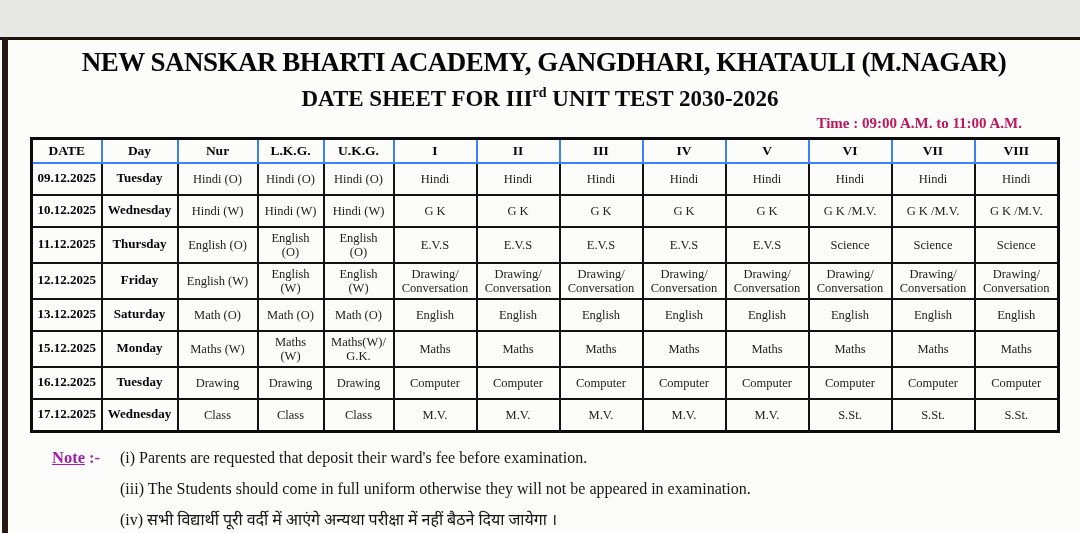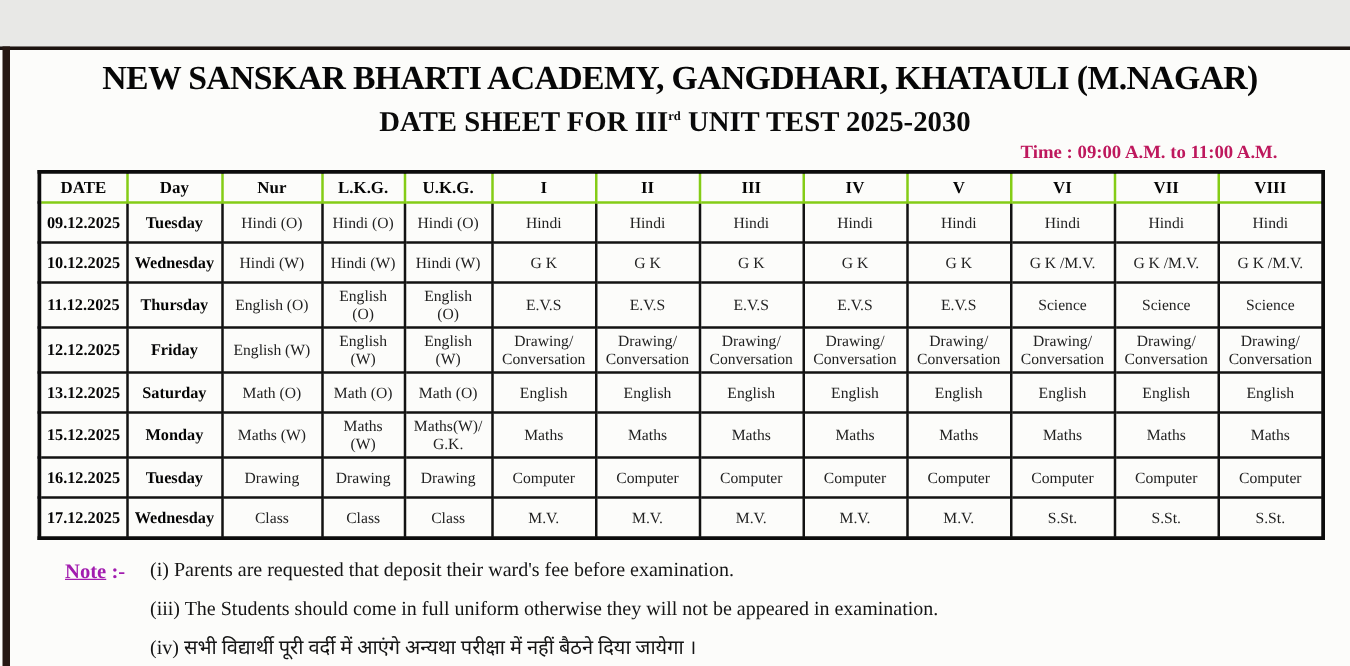--- a/index.html
+++ b/index.html
@@ -31,37 +31,37 @@
     color:#070707;
     white-space:nowrap;
   }
   .subtitle {
     margin-top:7px;
     text-align:center;
     font-weight:bold;
     font-size:23px;
     color:#0a0a0a;
   }
-  .subtitle sup { font-size:10px; }
+  .subtitle sup { font-size:14px; }
   .time-line {
     margin:3px 58px 5px 0;
     text-align:right;
     font-weight:bold;
     font-size:15px;
     color:#be185d;
   }
   table.datesheet {
     table-layout:fixed;
     border-collapse:collapse;
     margin-left:30px;
     width:1030px;
     border:3px solid #0c0c0c;
   }
   table.datesheet th {
-    border:2px solid #84cc16;
+    border:2px solid #3b82f6;
     font-size:13.5px;
     font-weight:bold;
     padding:3px 1px;
     color:#050505;
   }
   table.datesheet td {
     border:2px solid #121212;
     font-size:12.5px;
     text-align:center;
     vertical-align:middle;
@@ -96,21 +96,21 @@
 </style>
 </head>
 <body>
 
 <div class="page">
   <div class="edge-top"></div>
   <div class="edge-left"></div>
 
   <div class="title">NEW SANSKAR BHARTI ACADEMY, GANGDHARI, KHATAULI (M.NAGAR)</div>
 
-  <div class="subtitle"><span>DATE SHEET FOR III</span><sup>rd</sup><span> UNIT TEST 2025-2030</span></div>
+  <div class="subtitle"><span>DATE SHEET FOR III</span><sup>rd</sup><span> UNIT TEST 2030-2026</span></div>
 
   <div class="time-line">Time : 09:00 A.M. to 11:00 A.M.</div>
 
   <table class="datesheet">
     <colgroup>
       <col style="width:70px">
         <col style="width:76px">
         <col style="width:80px">
       <col style="width:66px">
         <col style="width:70px">

